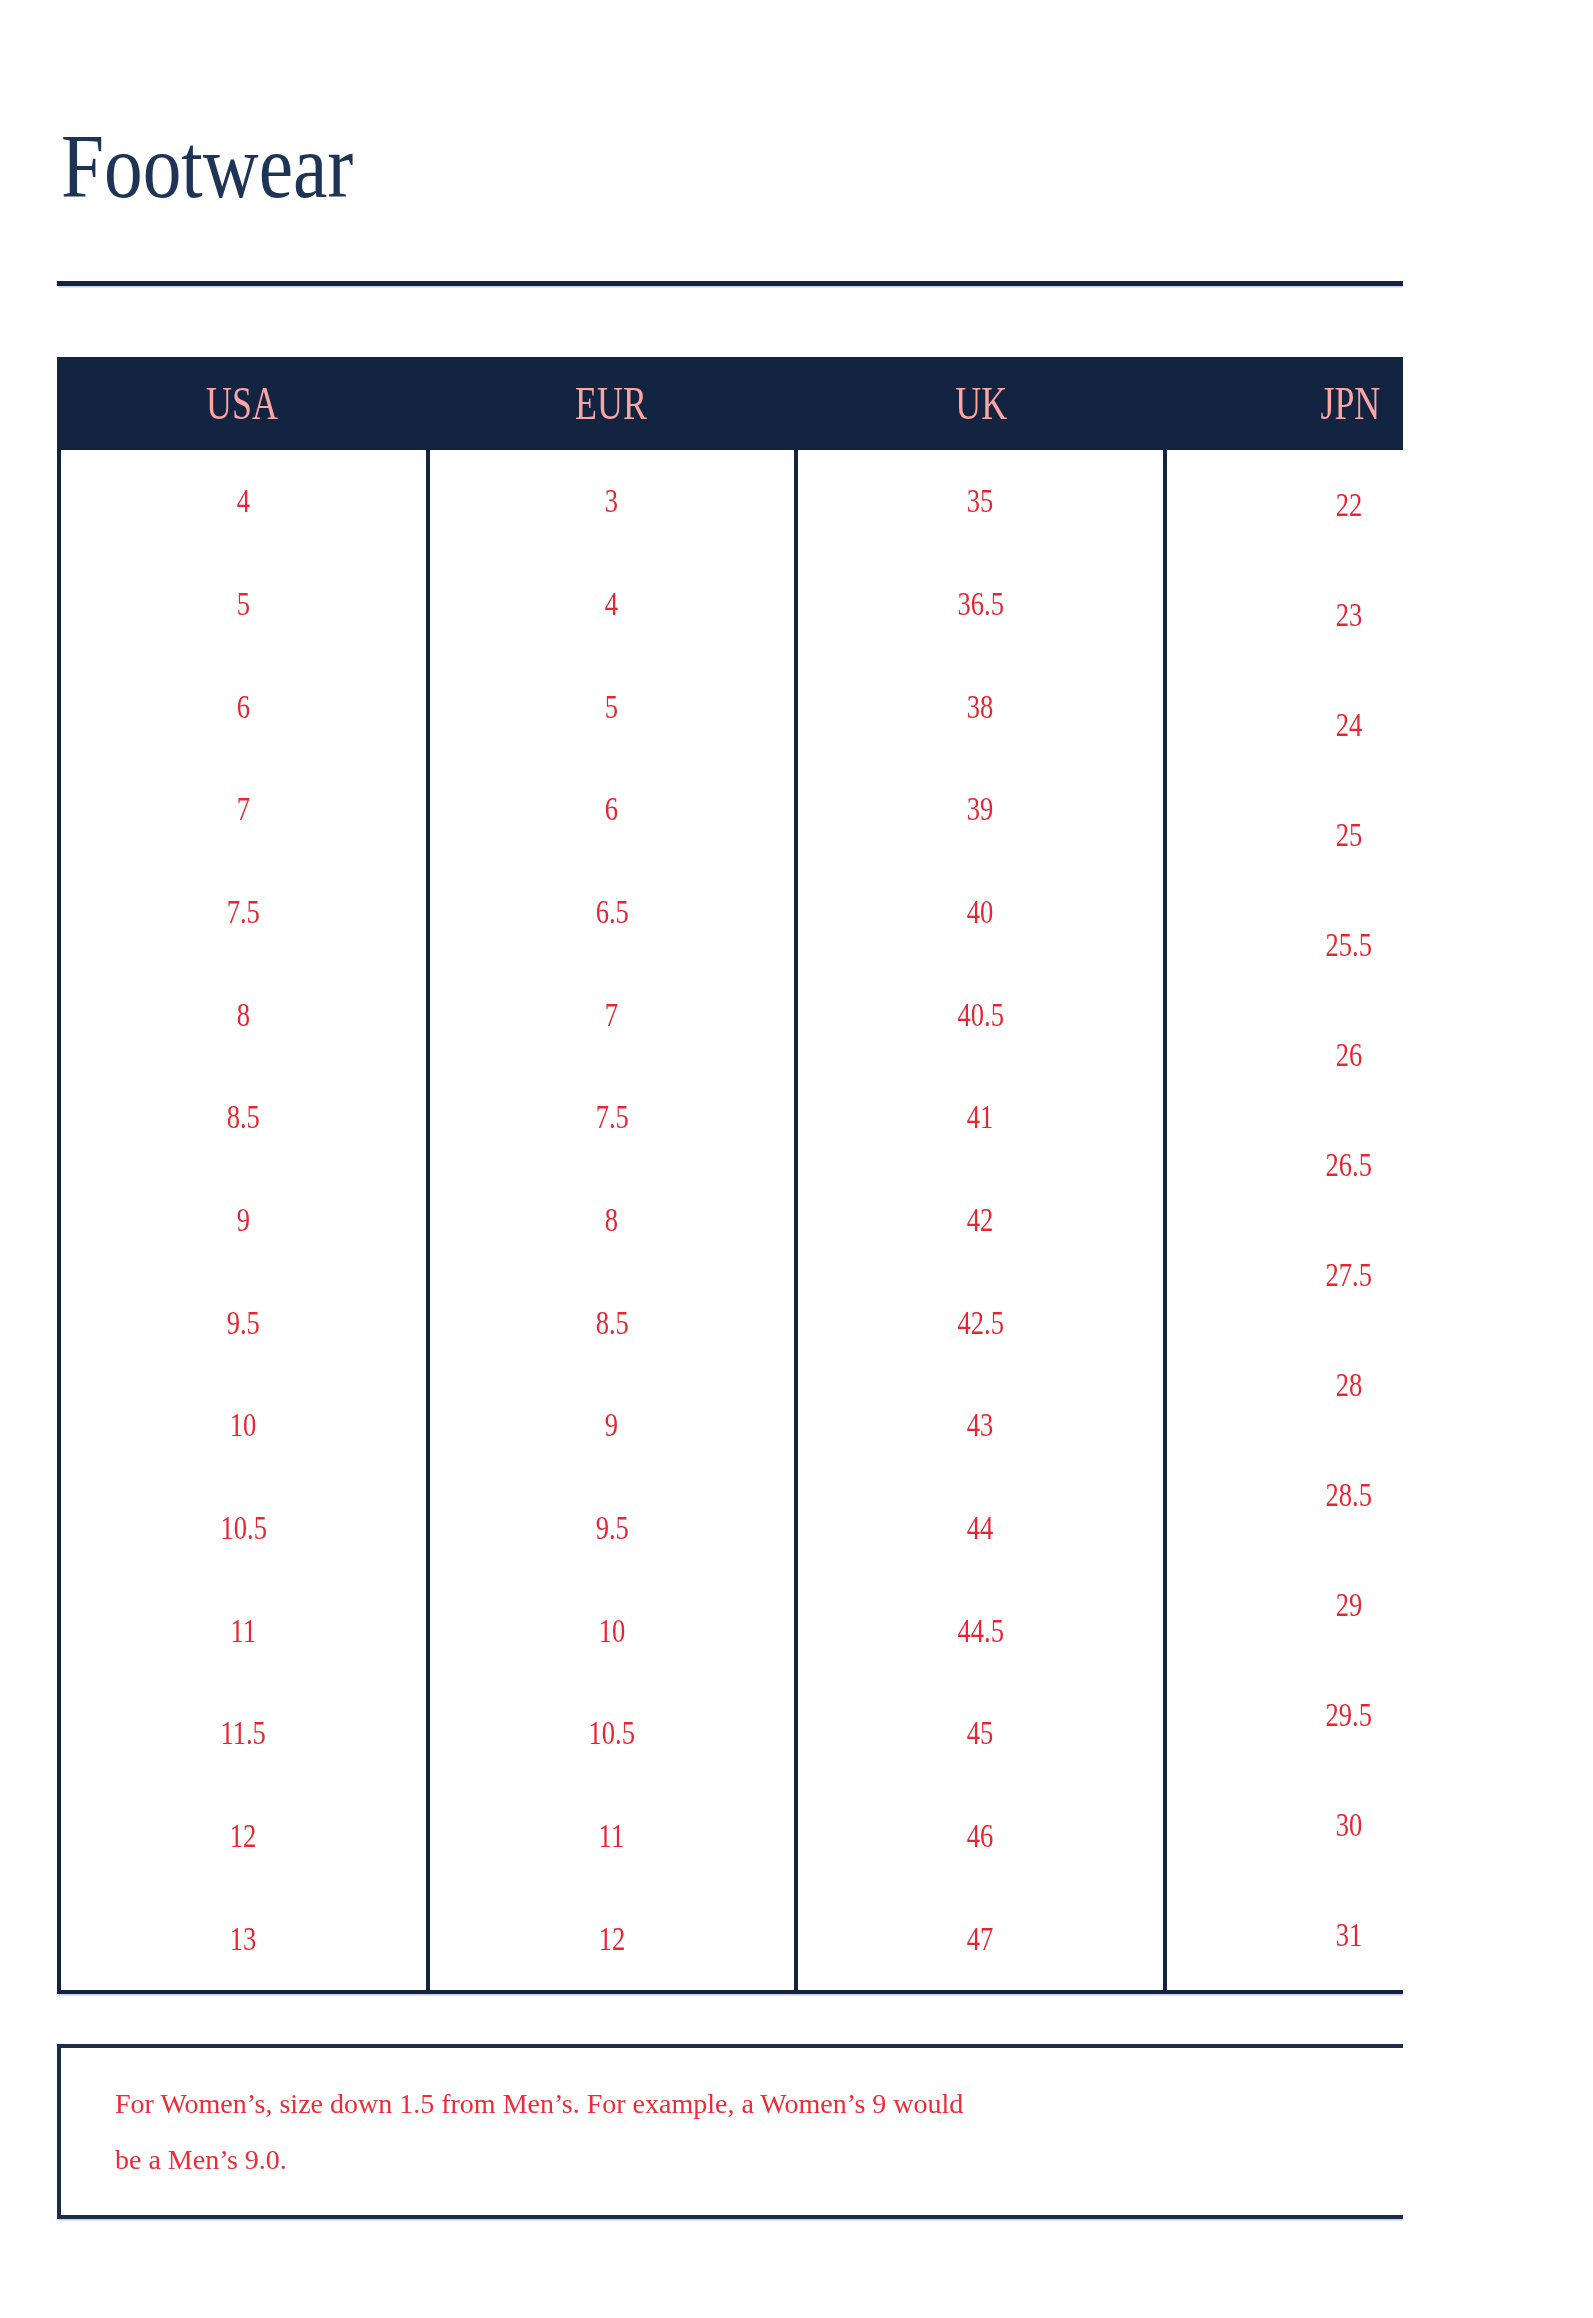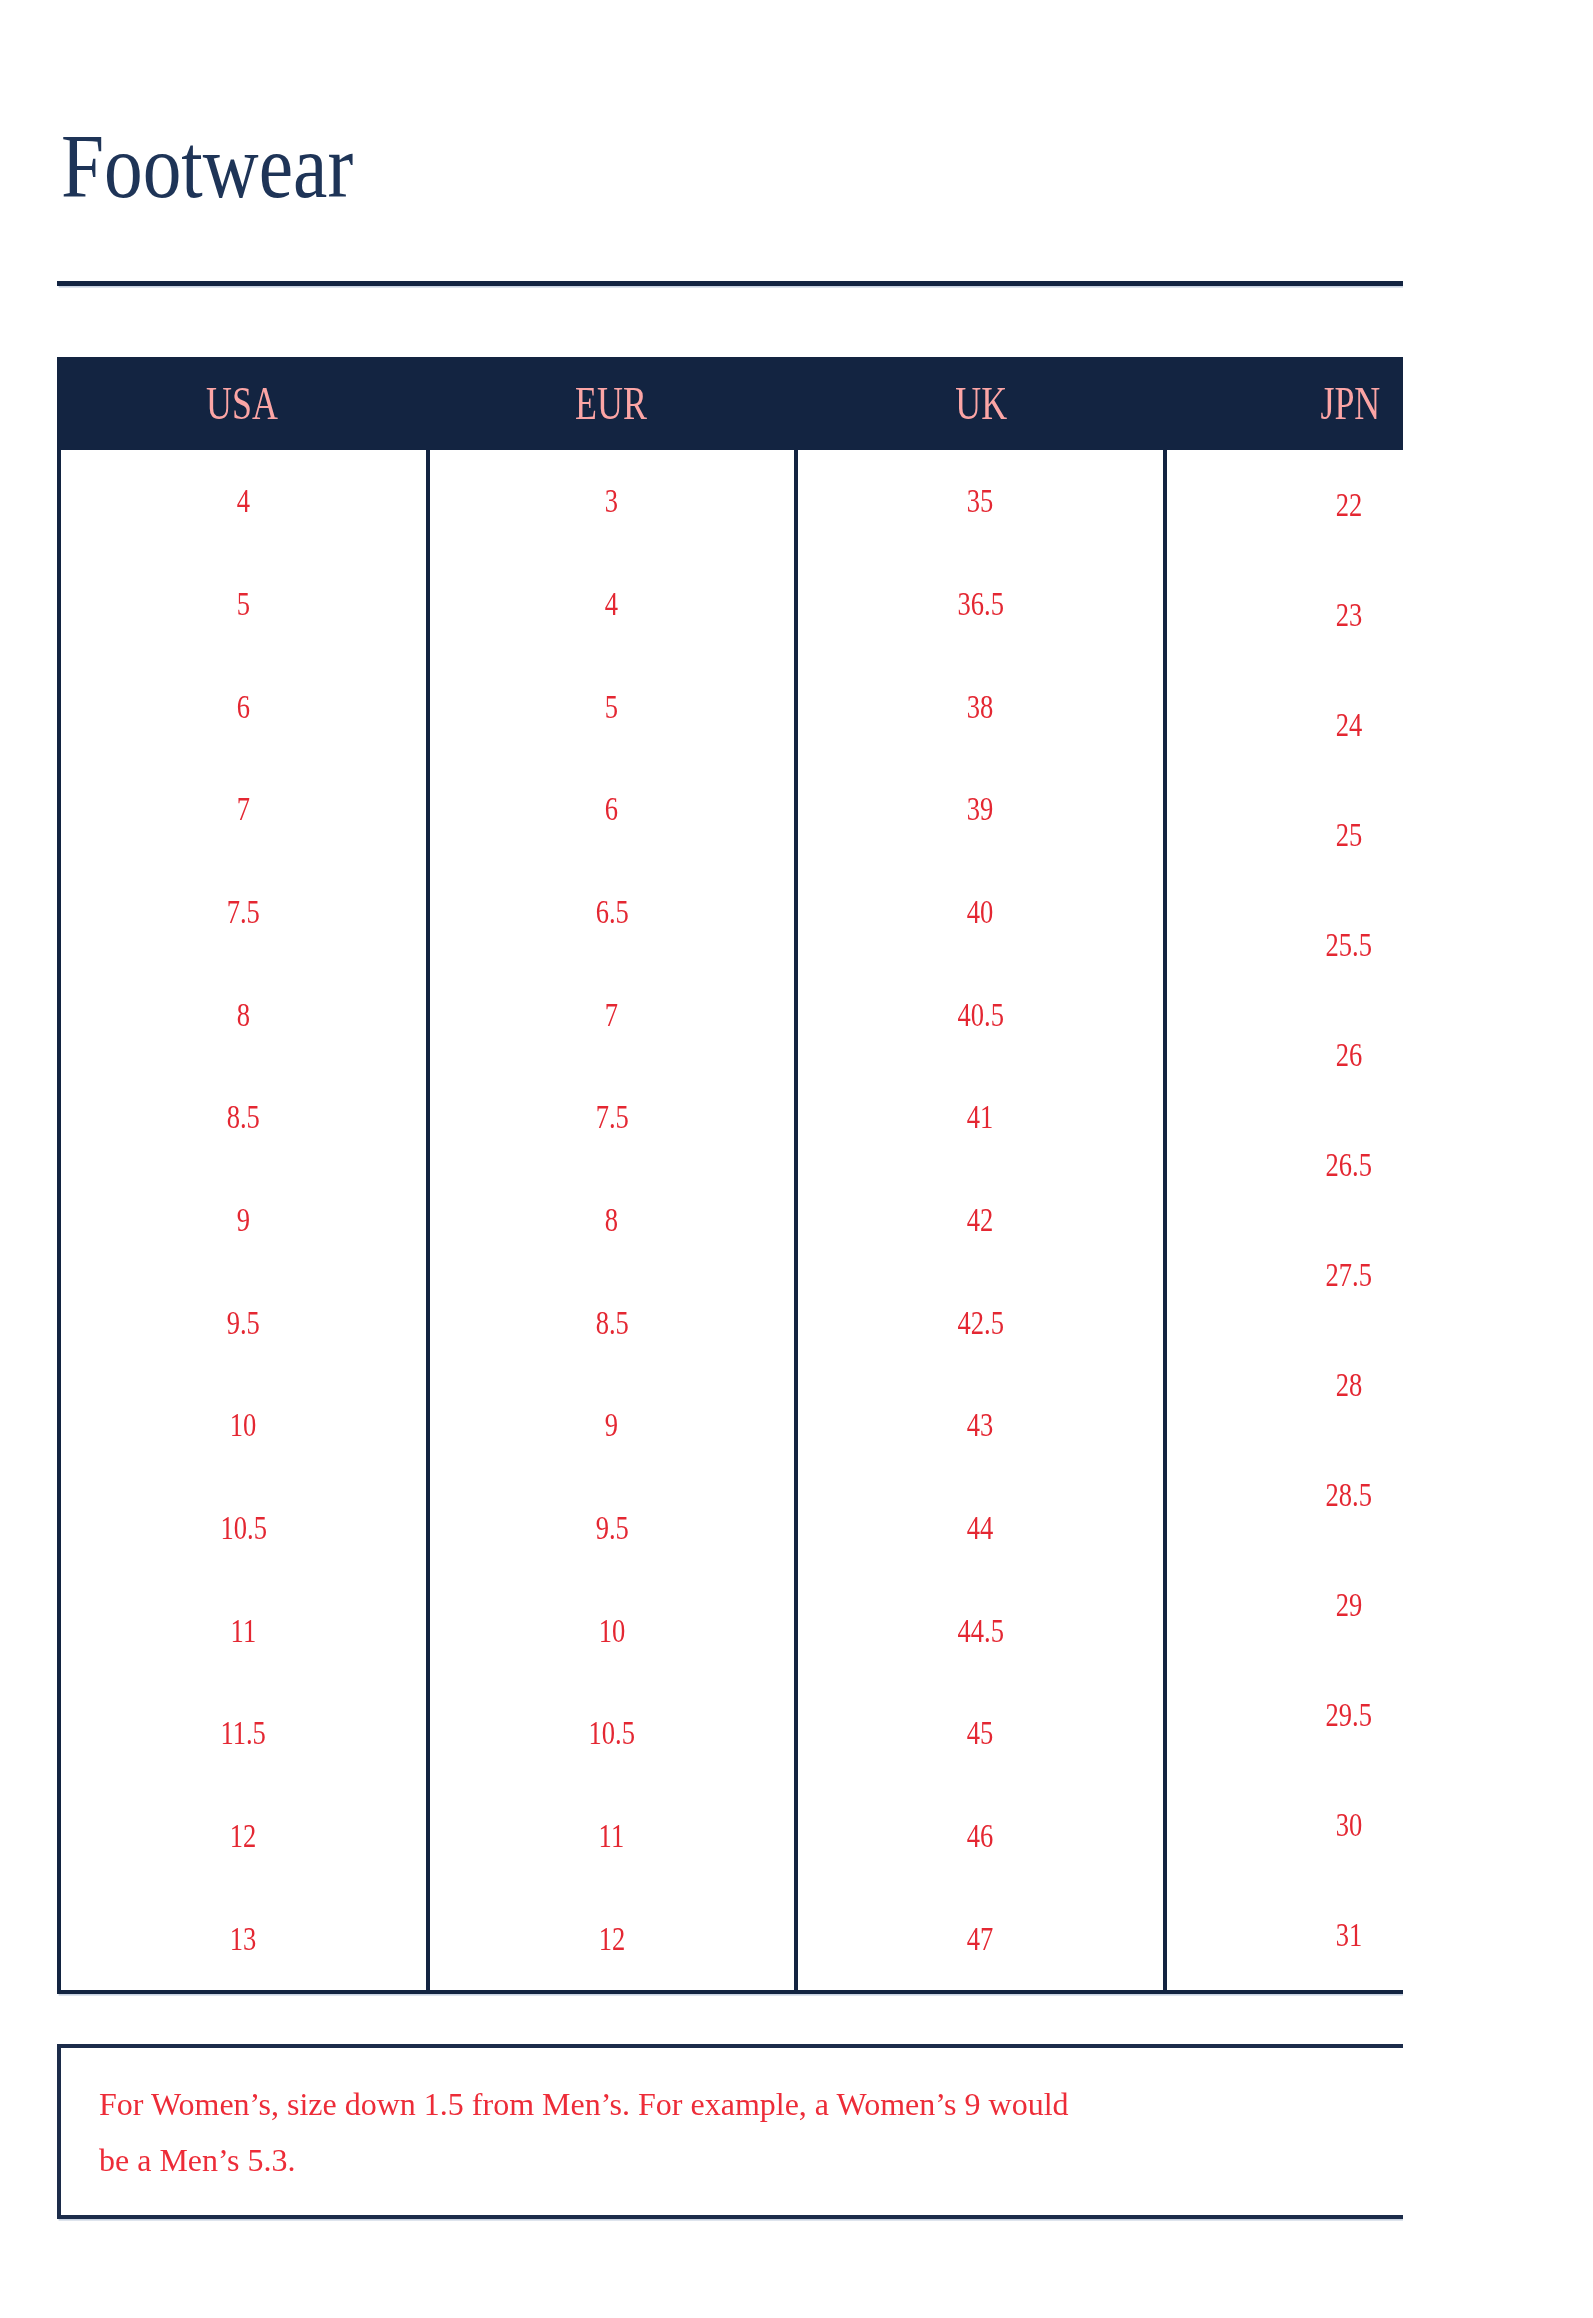--- a/index.html
+++ b/index.html
@@ -99,22 +99,22 @@
     top:2044px;
     width:1478px;
     height:175px;
     border:4px solid var(--note-border);
     background:#ffffff;
     display:flex;
     align-items:center;
     box-shadow:1.6px 1.6px 0 var(--shadow);
   }
   .note-text{
-    margin:0 0 0 38px;
-    font-size:32px;
+    margin:0 0 0 54px;
+    font-size:28px;
     line-height:56px;
     color:var(--note-red);
   }
   .note-line{
     display:block;
     white-space:nowrap;
   }
 </style>
 </head>
 <body>
@@ -325,18 +325,18 @@
           <div class="tcell">
             <span class="condensed">31</span>
           </div>
         </div>
       </div>
   </div>
 
   <div class="note-box">
     <p class="note-text">
       <span class="note-line">For Women’s, size down 1.5 from Men’s. For example, a Women’s 9 would</span>
-      <span class="note-line">be a Men’s 5.3.</span>
+      <span class="note-line">be a Men’s 9.0.</span>
     </p>
   </div>
 
 </div>
 
 
 </body></html>

